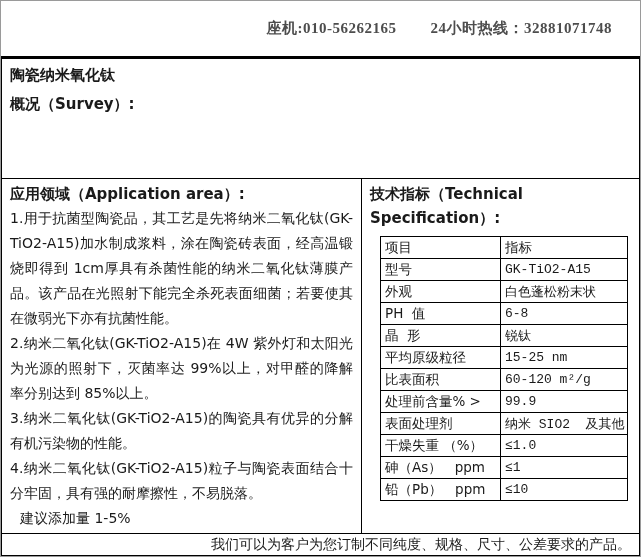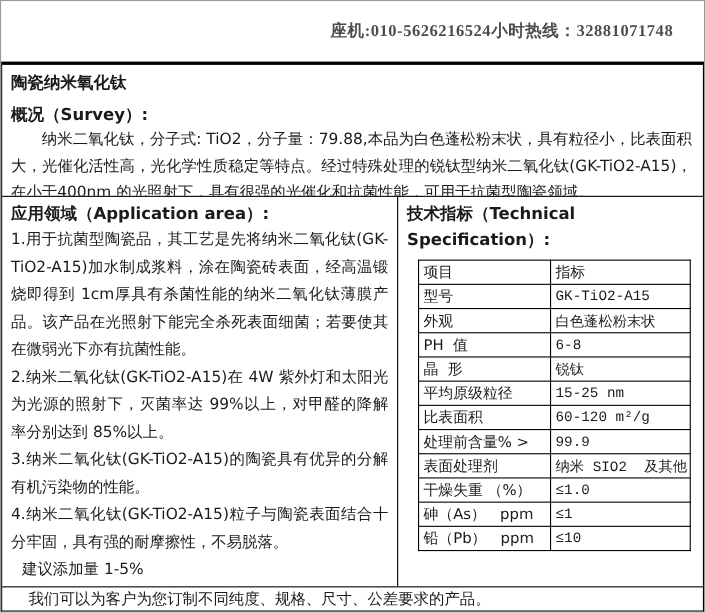--- a/index.html
+++ b/index.html
@@ -11,21 +11,21 @@
   *{box-sizing:border-box;margin:0;padding:0;}
   html,body{background:#fff;}
   body{font-family:"DejaVu Sans",sans-serif;color:var(--text);}
   .page{
     position:relative;width:641px;height:557px;background:var(--bg);
     border:1px solid #9a9a9a;overflow:hidden;
   }
   
   .top-band{
     height:55px;display:flex;align-items:center;justify-content:flex-end;
-    padding-right:28px;
+    gap:34px;padding-right:28px;
   }
   .phone{
     font-family:"Liberation Serif",serif;font-weight:bold;
     font-size:15px;color:var(--phone);letter-spacing:.5px;
   }
   .thick-rule{height:3px;background:var(--border);}
   
   .main{
     height:498px;border-left:1px solid var(--border);
     border-right:1px solid var(--border);border-bottom:2px solid var(--border);
@@ -52,42 +52,41 @@
   .spec-table th,.spec-table td{
     border:1px solid var(--border);font-weight:normal;text-align:left;
     padding:0 4px;height:22px;overflow:hidden;white-space:pre;
   }
   .spec-table col.c-label{width:120px;}
   .label-cell,.spec-table th{font-size:13.5px;}
   .value-cell{font-family:"Liberation Mono","DejaVu Sans Mono",monospace;font-size:13px;}
   
   .footer{
     border-top:1px solid var(--border);height:22px;
-    display:flex;align-items:center;padding:0 24px;
+    display:flex;align-items:center;padding:0 8px;justify-content:flex-end;
   }
   .footer-text{font-size:14px;}
 </style>
 </head>
 <body>
 
 <div class="page">
 
   <div class="top-band">
     <span class="phone">座机:010-56262165</span>
     <span class="phone">24小时热线：32881071748</span>
   </div>
 
   <div class="thick-rule"></div>
 
   <div class="main">
 
     <div class="intro">
       <div class="product-title">陶瓷纳米氧化钛</div>
       <div class="survey-heading">概况（Survey）:</div>
-      <div class="survey-text">纳米二氧化钛，分子式: TiO2，分子量：79.88,本品为白色蓬松粉末状，具有粒径小，比表面积大，光催化活性高，光化学性质稳定等特点。经过特殊处理的锐钛型纳米二氧化钛(GK-TiO2-A15)，在小于400nm 的光照射下，具有很强的光催化和抗菌性能，可用于抗菌型陶瓷领域。</div>
     </div>
 
     <div class="columns">
 
       <div class="col-left">
         <div class="col-heading">应用领域（Application area）:</div>
         <div>
             <p class="app-item">1.用于抗菌型陶瓷品，其工艺是先将纳米二氧化钛(GK-TiO2-A15)加水制成浆料，涂在陶瓷砖表面，经高温锻烧即得到 1cm厚具有杀菌性能的纳米二氧化钛薄膜产品。该产品在光照射下能完全杀死表面细菌；若要使其在微弱光下亦有抗菌性能。</p>
             <p class="app-item">2.纳米二氧化钛(GK-TiO2-A15)在 4W 紫外灯和太阳光为光源的照射下，灭菌率达 99%以上，对甲醛的降解率分别达到 85%以上。</p>
             <p class="app-item">3.纳米二氧化钛(GK-TiO2-A15)的陶瓷具有优异的分解有机污染物的性能。</p>

